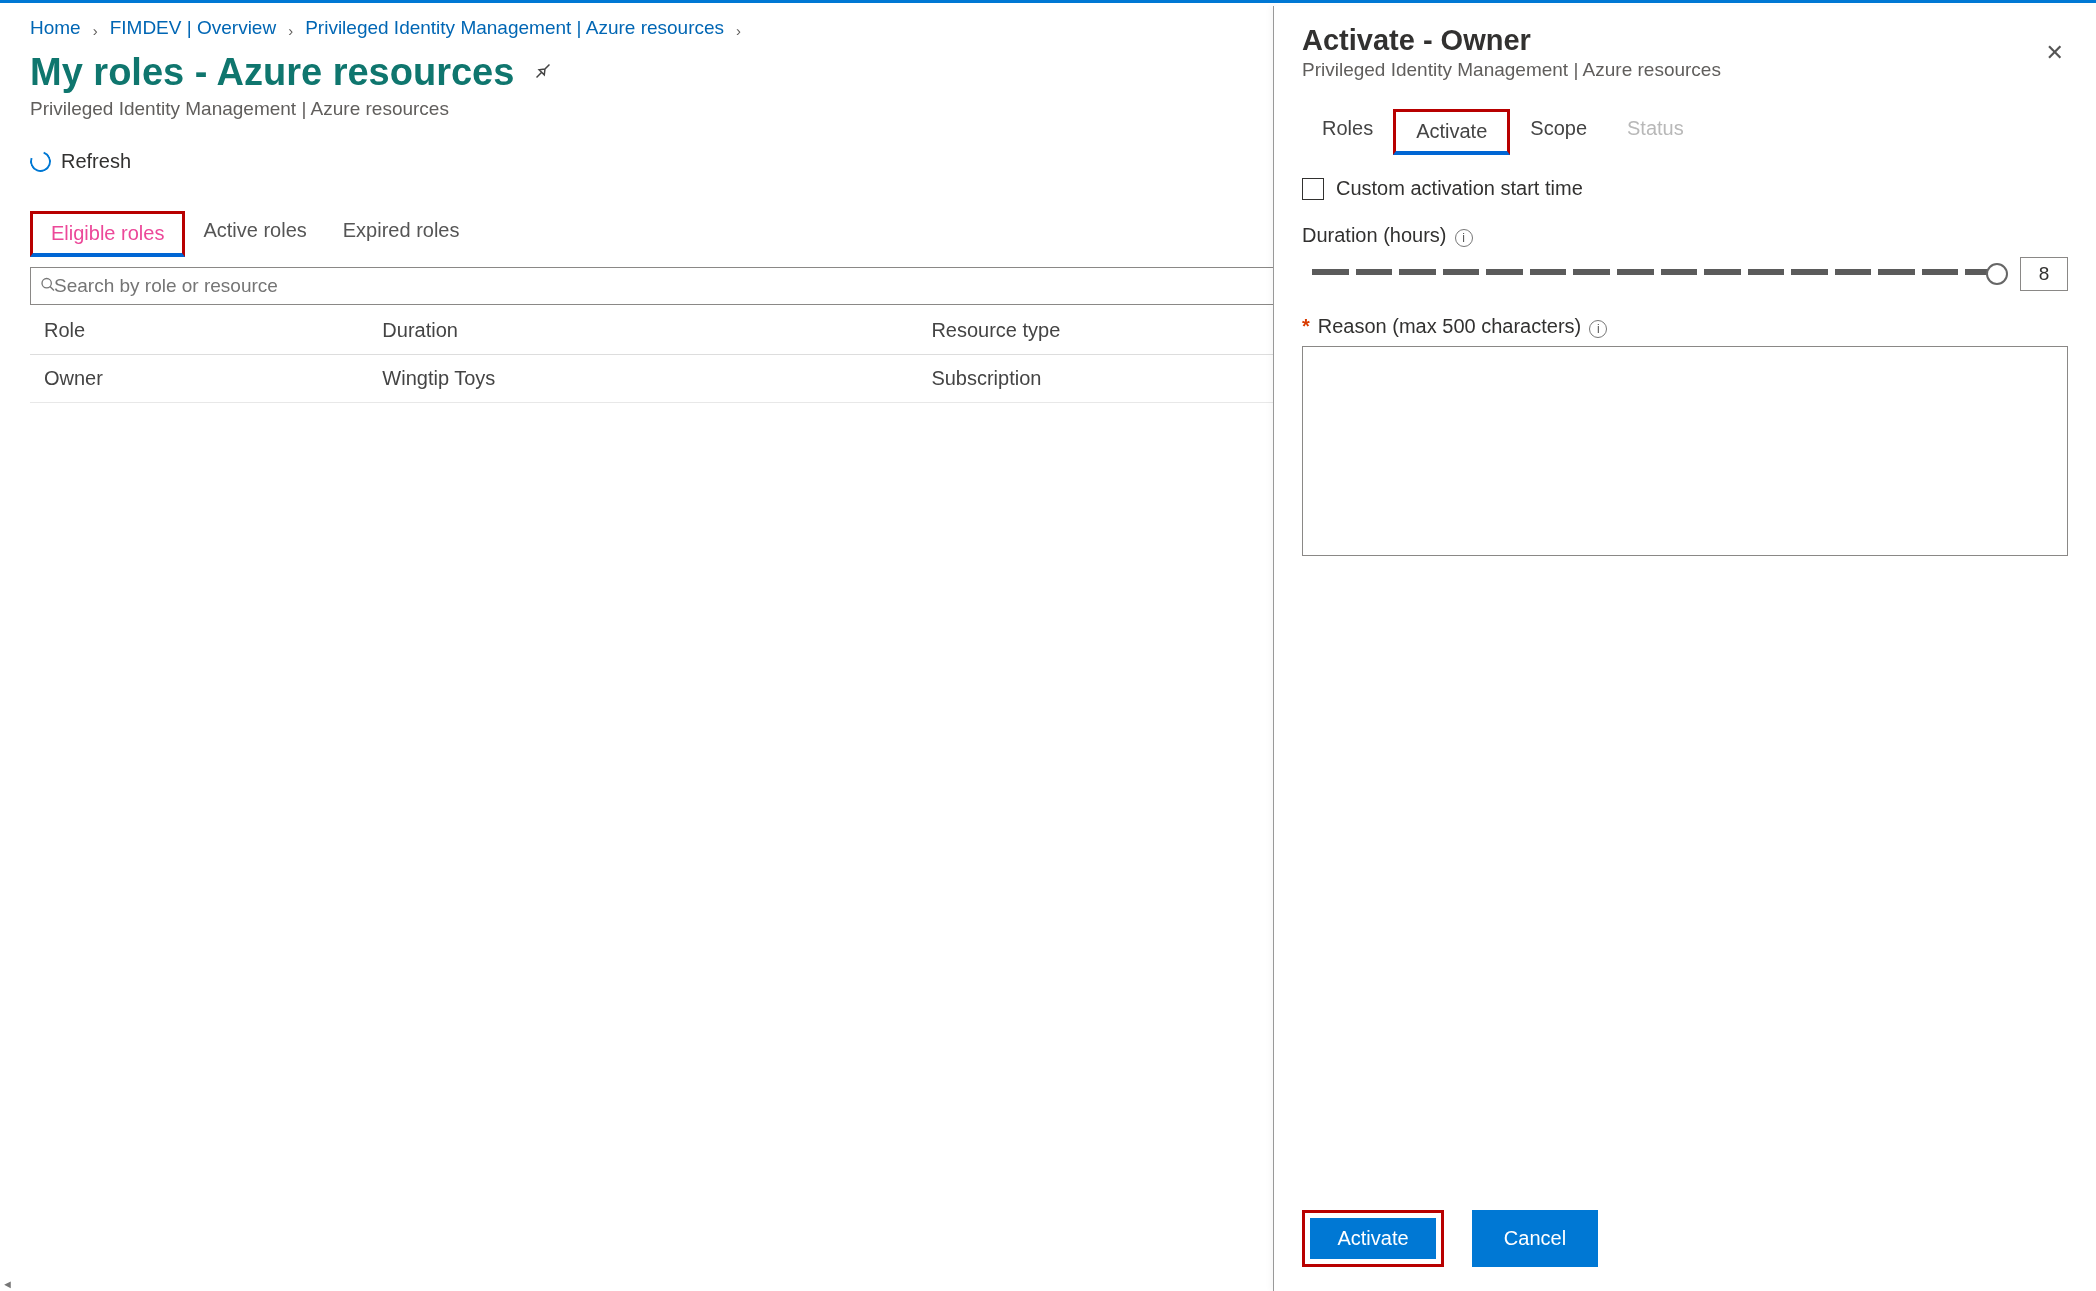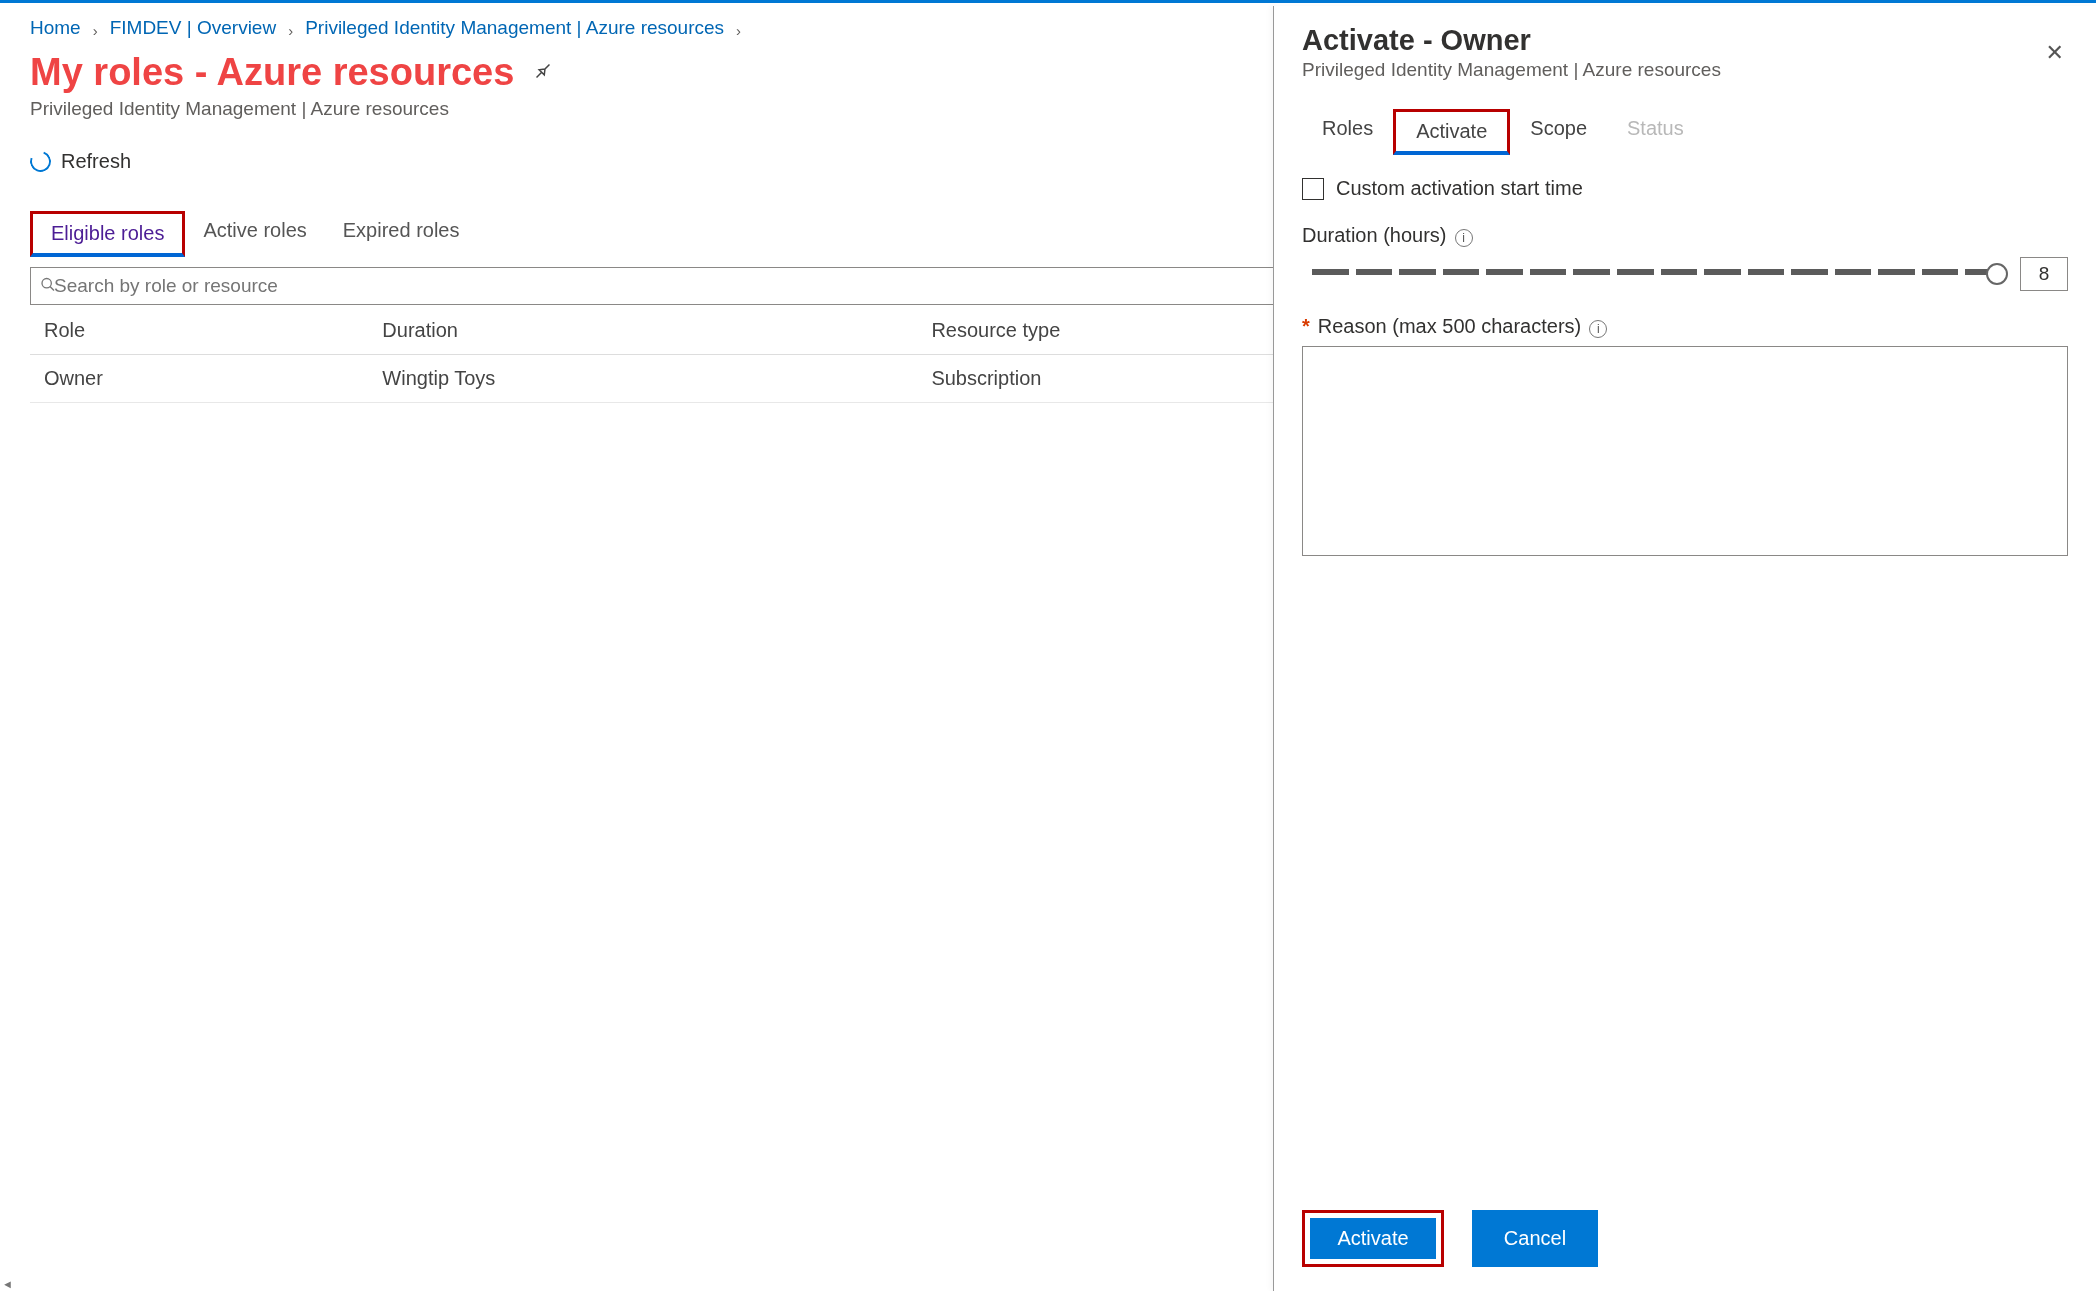--- a/index.html
+++ b/index.html
@@ -17,31 +17,31 @@
   
   .page { padding: 8px 30px 0 30px; width: 100%; height: 100%; }
   .breadcrumb {
     display: flex; align-items: flex-end; gap: 10px;
     color: #0066b4; font-size: 19px; font-weight: 400;
     padding: 6px 0 12px 0;
   }
   .breadcrumb a { color: #0066b4; text-decoration: none; cursor: pointer; }
   .breadcrumb .sep { color: #605e5c; font-size: 15px; padding: 0 2px; }
   .page-title-row { display: flex; align-items: center; gap: 18px; }
-  .page-title { font-size: 38px; font-weight: 600; color: #ef4444; }
+  .page-title { font-size: 38px; font-weight: 600; color: #0f766e; }
   .pin-icon svg { transform: rotate(45deg); }
   .page-subtitle { color: #605e5c; font-size: 19px; margin-top: 4px; }
   .refresh-row { display: flex; align-items: center; gap: 10px; margin-top: 30px; font-size: 20px; cursor: pointer; }
   .refresh-row .arc {
     width: 21px; height: 21px; border: 2px solid #0078d4; border-top-color: transparent;
     border-radius: 50%; transform: rotate(-25deg);
   }
   .tabs-roles { display: flex; gap: 0; margin-top: 38px; font-size: 20px; }
   .tabs-roles .tab { padding: 8px 18px; color: #555; cursor: pointer; }
-  .tabs-roles .tab.active { color: #4c1d95; border-bottom: 4px solid #0066d4; }
+  .tabs-roles .tab.active { color: #ec4899; border-bottom: 4px solid #0066d4; }
   .red-box { border: 3px solid #b80000; }
   .search-wrap { margin-top: 10px; }
   .search-input {
     width: 100%; padding: 7px 12px 7px 23px; font-size: 19px;
     border: 1px solid #8a8886; color: #605e5c; outline: none;
   }
   .search-wrap { position: relative; }
   .search-wrap .glass {
     position: absolute; left: 10px; top: 50%; transform: translateY(-50%);
     color: #777;

